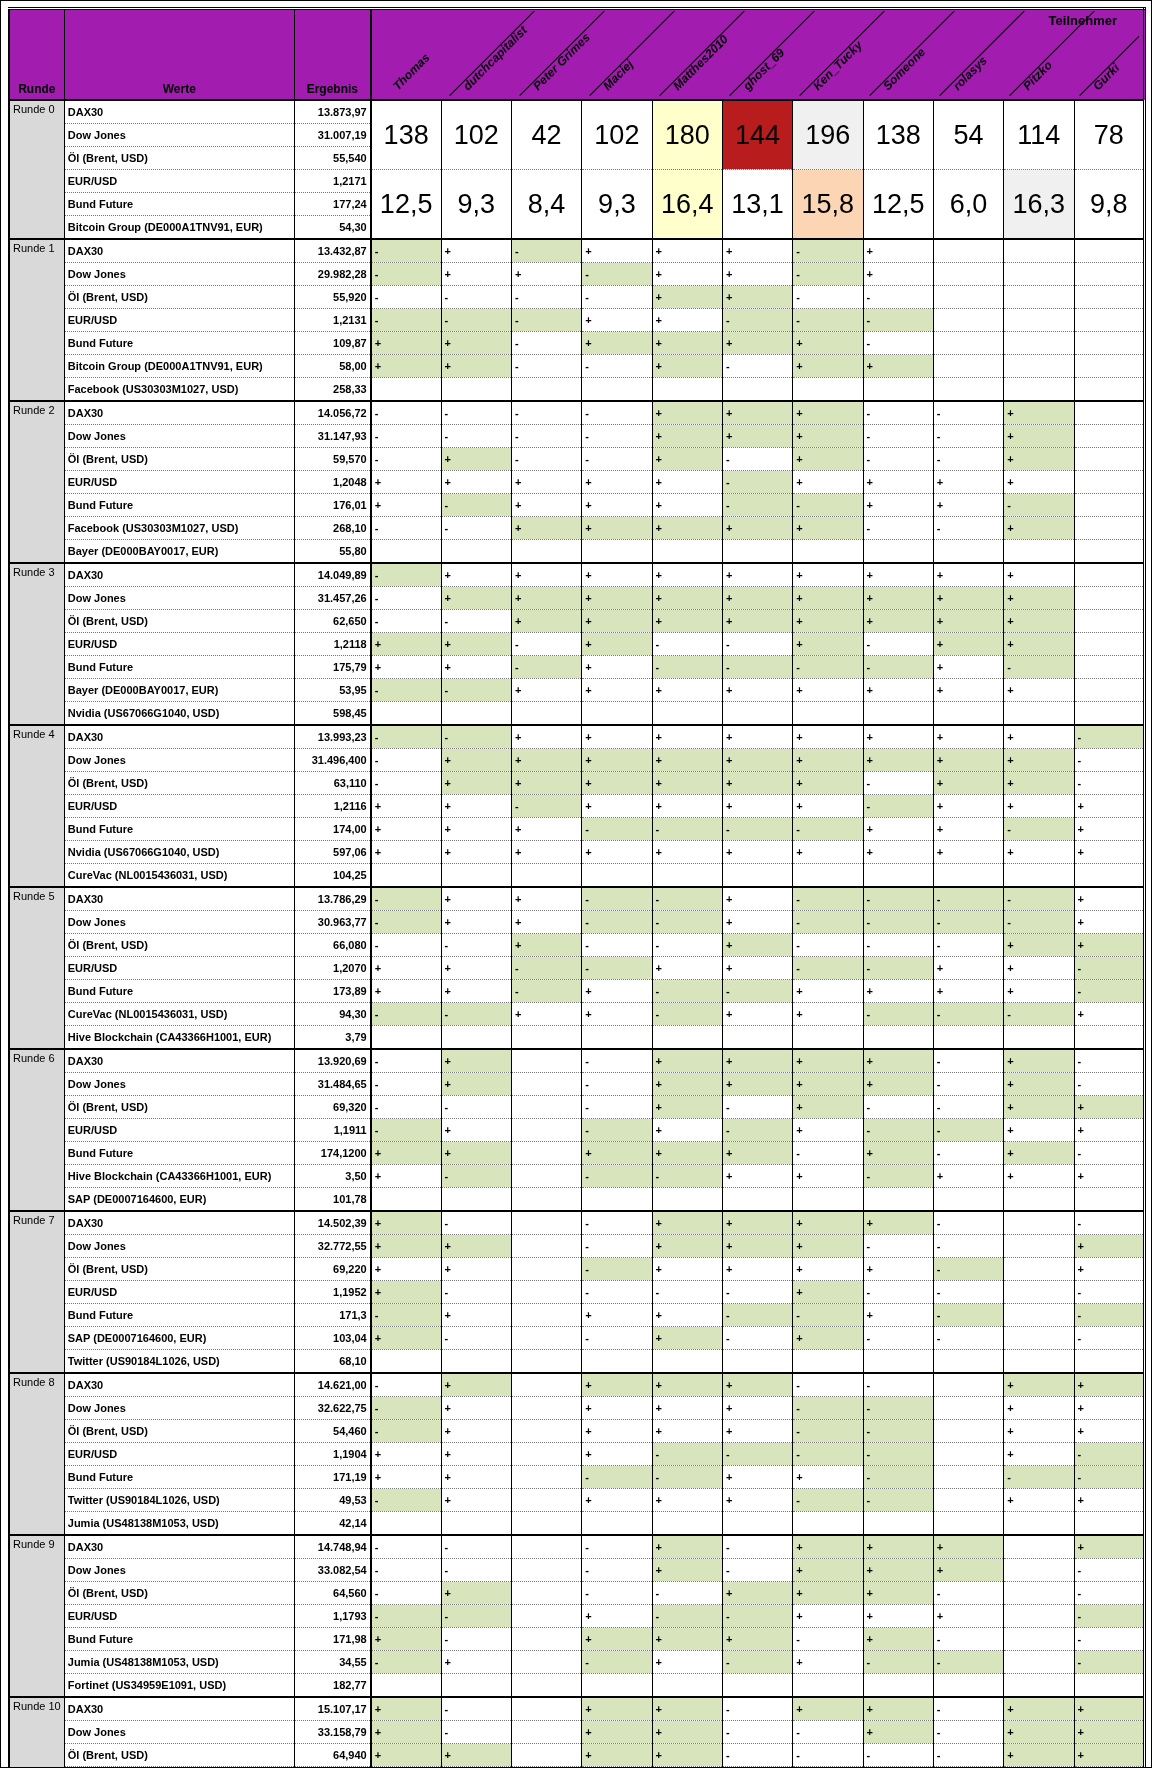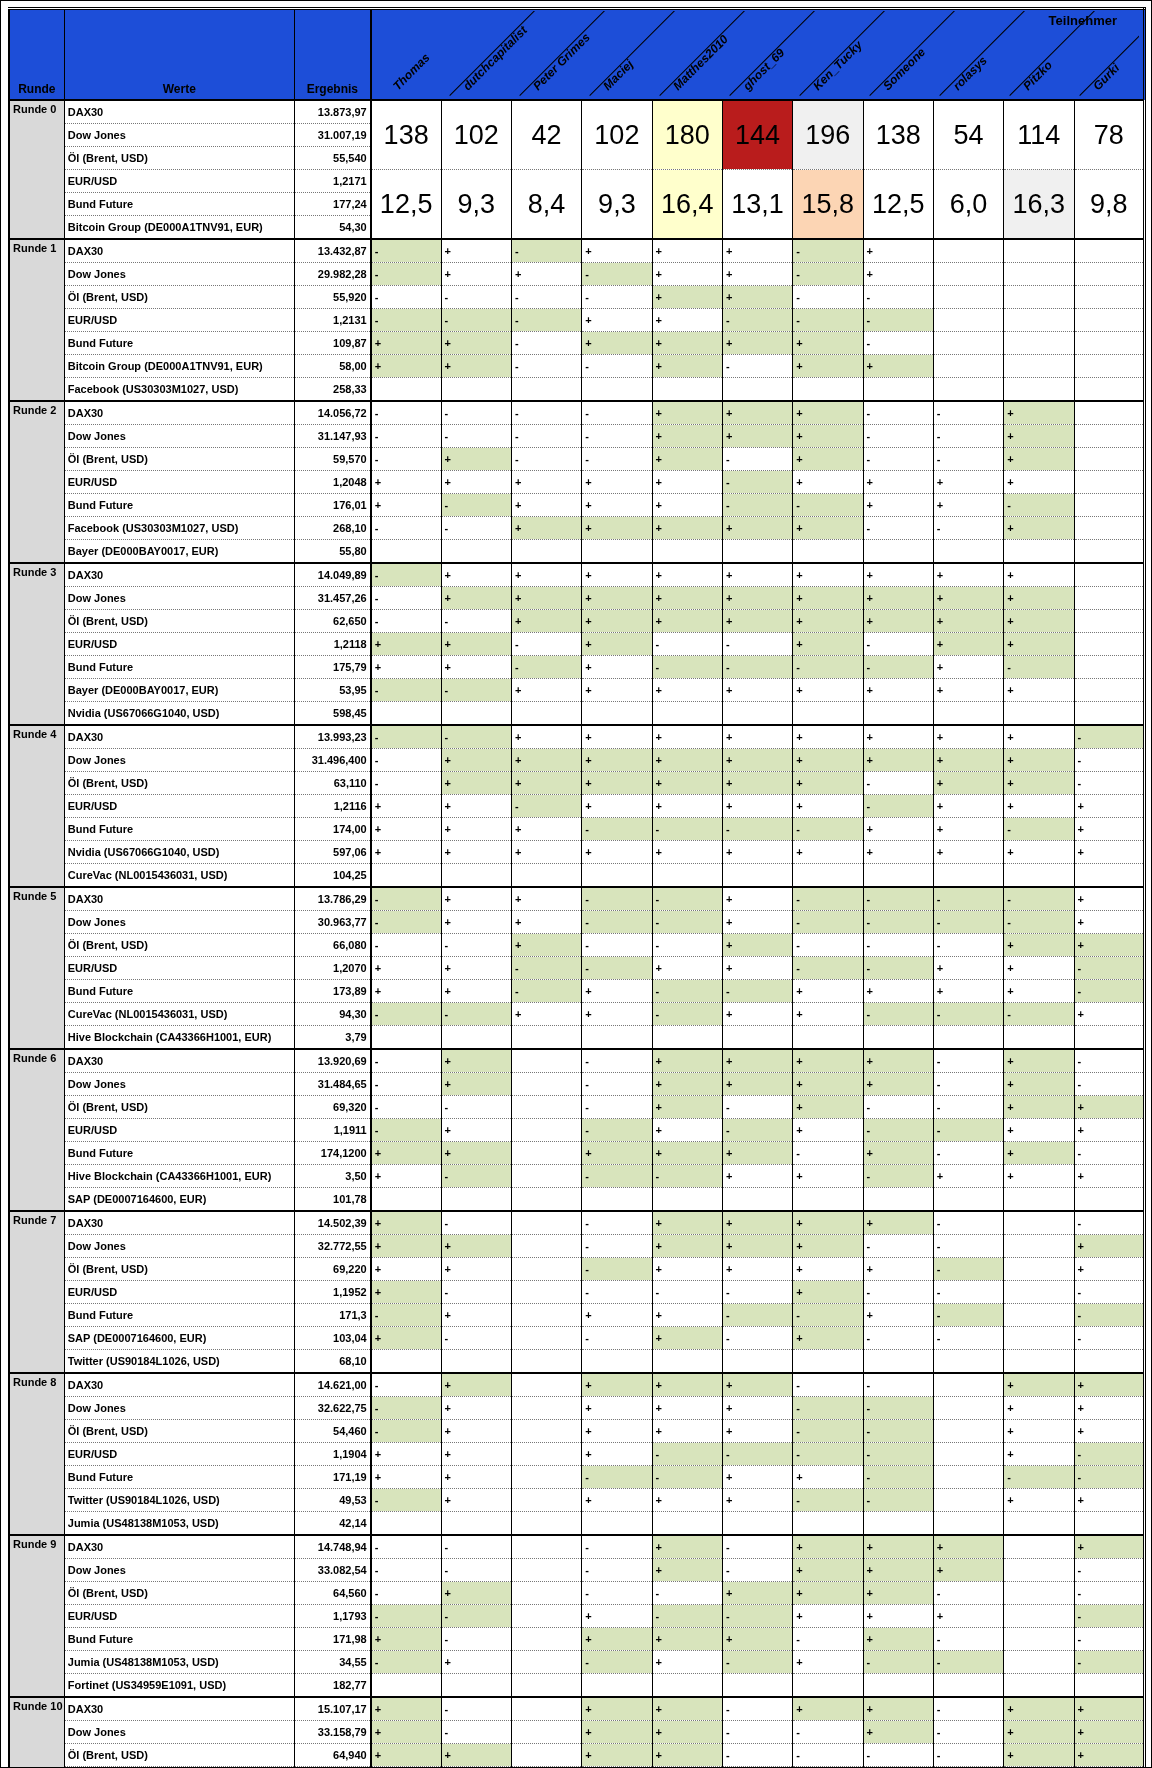--- a/index.html
+++ b/index.html
@@ -2,29 +2,29 @@
 <html><head>
 <meta charset="utf-8">
 <style>
   html,body{margin:0;padding:0;background:#fff;}
   .page{width:1152px;height:1768px;border:1px solid #000;box-sizing:border-box;
         padding:6px 5px 0 7px;position:relative;overflow:hidden;
         font-family:"Liberation Sans",sans-serif;background:#fff;}
   table.sheet{border-collapse:collapse;table-layout:fixed;width:1138px;
         border-left:2px solid #000;border-top:3px double #000;
         border-right:3px double #000;border-bottom:3px solid #000;}
-  thead th{background:#1d4ed8;vertical-align:bottom;text-align:center;
+  thead th{background:#a21caf;vertical-align:bottom;text-align:center;
         font-size:12px;font-weight:bold;padding:0 0 3px 0;height:86px;}
   thead{border-bottom:2px solid #000;}
   th.h-runde{border-right:1px solid #000;}
   th.h-werte{border-right:1px solid #000;}
   th.h-erg{border-right:2px solid #000;}
   tbody.round{border-top:2px solid #000;}
   td{height:20px;vertical-align:middle;font-size:11px;overflow:hidden;white-space:nowrap;}
-  td.runde{background:#d9d9d9;vertical-align:top;text-align:left;font-weight:bold;
+  td.runde{background:#d9d9d9;vertical-align:top;text-align:left;font-weight:normal;
         padding:2px 0 0 3px;border-right:1px solid #000;}
   td.werte{font-weight:bold;padding-left:3px;border-right:1px solid #000;
         border-bottom:1px dotted #777;background:#fff;}
   td.erg{font-weight:bold;text-align:right;padding-right:3px;border-right:2px solid #000;
         border-bottom:1px dotted #777;background:#fff;}
   td.sign{font-weight:bold;padding-left:3px;border-right:1px solid #000;
         border-bottom:1px dotted #777;background:#fff;}
   td.score{font-size:27px;text-align:center;border-right:1px solid #000;
         border-bottom:1px dotted #777;background:#fff;}
   .hdr-overlay{position:absolute;left:369px;top:10px;width:769px;height:85px;

